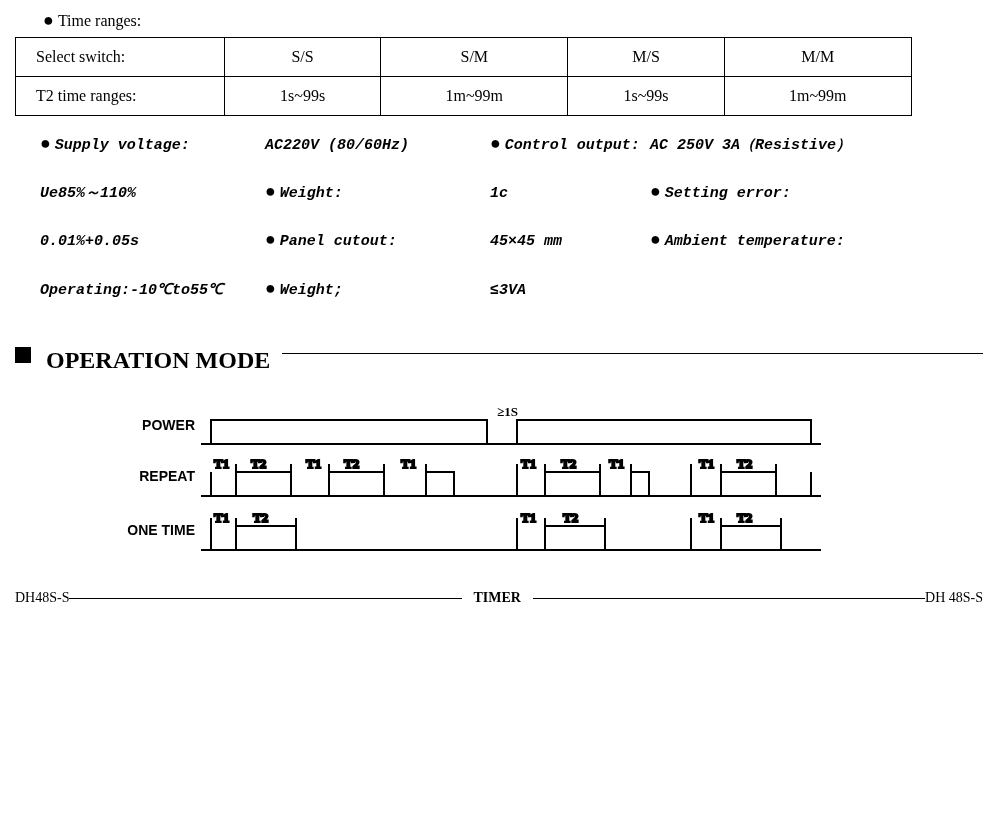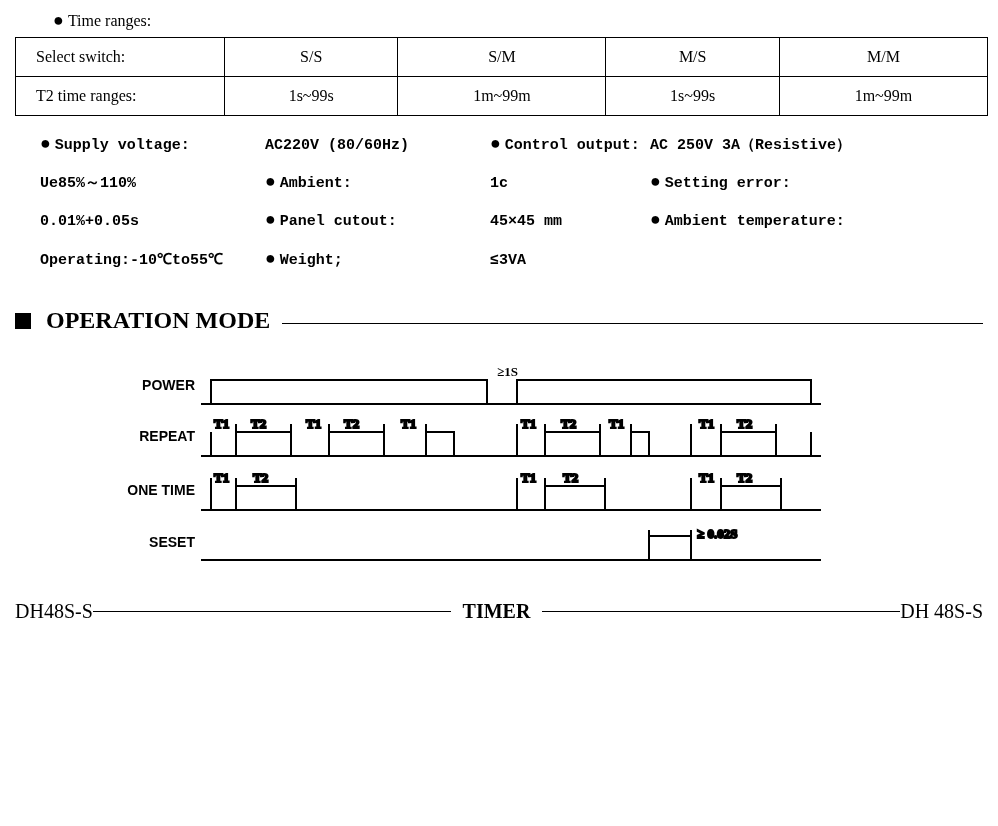--- a/index.html
+++ b/index.html
@@ -18,58 +18,58 @@
   .square {
     display: inline-block;
     width: 16px;
     height: 16px;
     background: #000;
     margin-right: 15px;
     vertical-align: middle;
   }
   .section-header {
     display: flex;
-    align-items: center;
     margin: 16px 0 30px 0;
   }
   .section-header .title {
     font-size: 24px;
     font-weight: bold;
     font-family: "Times New Roman", serif;
     margin-right: 12px;
   }
   .section-header .line {
     flex: 1;
     border-top: 1.5px solid #000;
     margin-top: 6px;
   }
   table.time-ranges {
     border-collapse: collapse;
-    width: 973px;
+    width: 897px;
     margin: 6px 0 16px 0;
   }
   table.time-ranges td, table.time-ranges th {
     border: 1px solid #000;
     padding: 10px 8px;
     text-align: center;
     font-family: "Times New Roman", serif;
     font-size: 16px;
     font-weight: normal;
   }
   table.time-ranges td:first-child {
     padding-left: 20px;
     text-align: left;
     width: 180px;
   }
   .spec-grid {
     display: grid;
     grid-template-columns: 225px 225px 160px auto;
-    row-gap: 18px;
+    row-gap: 28px;
     margin: 18px 0 20px 25px;
     align-items: baseline;
+    font-style: italic;
   }
   .spec-grid .label, .spec-grid .value {
     font-family: "Courier New", monospace;
     font-weight: bold;
     font-size: 15px;
     white-space: nowrap;
   }
   .timing-wrap {
     margin: 0 0 10px 60px;
   }
@@ -91,36 +91,36 @@
     display: flex;
     align-items: center;
     margin-top: 36px;
   }
   .footer .line {
     flex: 1;
     border-top: 1.5px solid #000;
   }
   .footer .text {
     font-family: "Times New Roman", serif;
-    font-size: 20px;
+    font-size: 14px;
   }
   .footer .text.bold {
     font-weight: bold;
     margin: 0 12px;
   }
   svg text {
     font-family: "Times New Roman", serif;
     font-weight: bold;
     font-size: 13px;
   }
 </style>
 </head>
 <body>
 
-<div style="margin-left:38px; margin-bottom:4px;">
+<div style="margin-left:28px; margin-bottom:4px;">
   <span class="dot">●</span><span>Time ranges:</span>
 </div>
 
 <table class="time-ranges">
   <tbody>
       <tr>
     <td>Select switch:</td>
     <td>S/S</td>
     <td>S/M</td>
     <td>M/S</td>
@@ -136,21 +136,21 @@
 </tbody>
   </table>
 
 <div class="spec-grid">
   <div class="label"><span class="dot">●</span><span>Supply voltage:</span></div>
   <div class="value">AC220V  (80/60Hz)</div>
   <div class="label"><span class="dot">●</span><span>Control output:</span></div>
   <div class="value">AC 250V 3A（Resistive）</div>
 
   <div class="value">Ue85%～110%</div>
-  <div class="label"><span class="dot">●</span><span>Ambient:</span></div>
+  <div class="label"><span class="dot">●</span><span>Weight:</span></div>
   <div class="value">1c</div>
 
   <div class="label"><span class="dot">●</span><span>Setting error:</span></div>
   <div class="value">0.01%+0.05s</div>
   <div class="label"><span class="dot">●</span><span>Panel cutout:</span></div>
   <div class="value">45×45 mm</div>
 
   <div class="label"><span class="dot">●</span><span>Ambient temperature:</span></div>
   <div class="value">Operating:-10℃to55℃</div>
   <div class="label"><span class="dot">●</span><span>Weight;</span></div>
@@ -252,32 +252,20 @@
         <line x1="490" y1="12" x2="490" y2="44"></line>
         <text x="498" y="16">T1</text>
         <line x1="520" y1="12" x2="520" y2="44"></line>
         <rect x="520" y="20" width="60" height="24"></rect>
         <text x="536" y="16">T2</text>
         <line x1="580" y1="12" x2="580" y2="44"></line>
       </g>
     </svg>
   </div>
 
-  <div class="timing-row">
-    <div class="timing-label">SESET</div>
-    <svg width="620" height="44">
-      <line x1="0" y1="40" x2="620" y2="40" stroke="#000" stroke-width="2"></line>
-      <g stroke="#000" stroke-width="2" fill="none">
-        <line x1="448" y1="10" x2="448" y2="40"></line>
-        <rect x="448" y="16" width="42" height="24"></rect>
-        <line x1="490" y1="10" x2="490" y2="40"></line>
-        <text x="496" y="18">≥ 0.02S</text>
-      </g>
-    </svg>
-  </div>
 
 </div>
 
 <div class="footer">
   <span class="text">DH48S-S</span>
   <span class="line"></span>
   <span class="text bold">TIMER</span>
   <span class="line"></span>
   <span class="text">DH 48S-S</span>
 </div>

